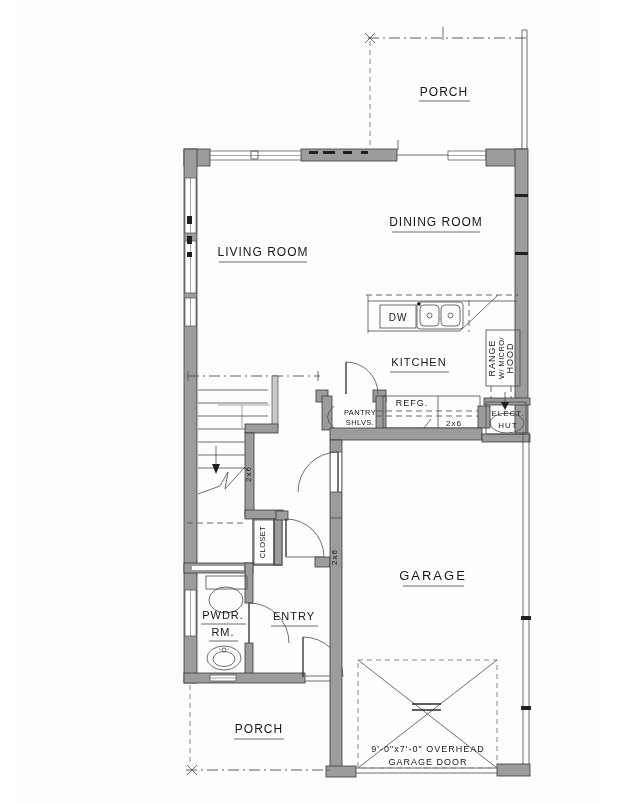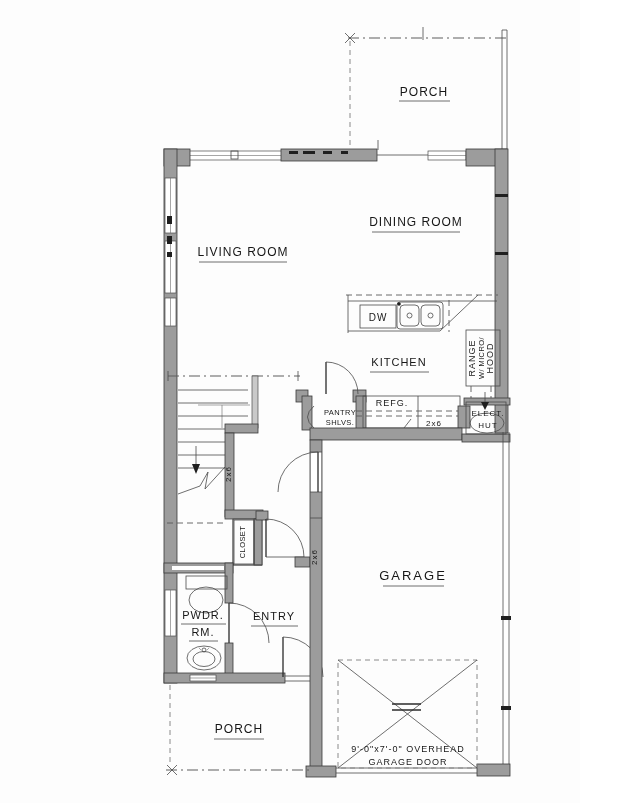--- a/index.html
+++ b/index.html
@@ -1,17 +1,17 @@
 <!DOCTYPE html>
 <html><head>
 <meta charset="utf-8">
 <style>
   html,body{margin:0;padding:0;background:#ffffff;}
   #stage{position:relative;width:580px;height:803px;background:#fdfdfd;overflow:hidden;
-         font-family:"Liberation Sans", sans-serif;}
+         font-family:"Liberation Sans", sans-serif;margin-left:20px;}
   svg{position:absolute;left:0;top:0;}
   .wall{fill:#9c9c9c;stroke:#3b3b3b;stroke-width:0.8;}
   .lite{fill:#c9c9c9;stroke:#4a4a4a;stroke-width:0.7;}
   .win{fill:#ffffff;stroke:#4a4a4a;stroke-width:0.7;}
   .thin{stroke:#4a4a4a;stroke-width:0.8;fill:none;}
   .thin2{stroke:#6a6a6a;stroke-width:0.6;fill:none;}
   .leaf{stroke:#2b2b2b;stroke-width:1.3;fill:none;}
   .dash{stroke:#5a5a5a;stroke-width:0.9;fill:none;stroke-dasharray:6 4;}
   .dashf{stroke:#8a8a8a;stroke-width:1;fill:none;stroke-dasharray:5 4;}
   .ddot{stroke:#5f5f5f;stroke-width:1.1;fill:none;stroke-dasharray:11 4 2 4;}

